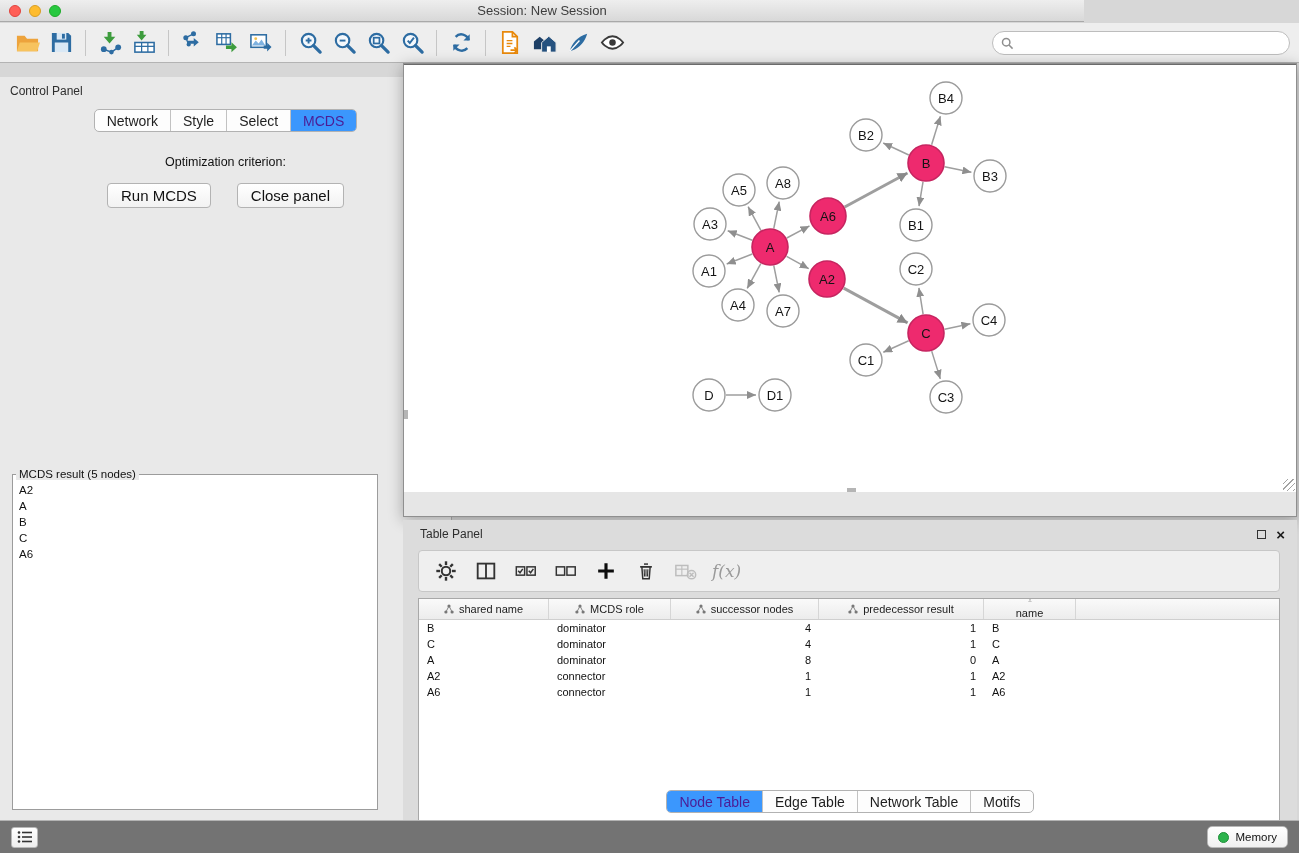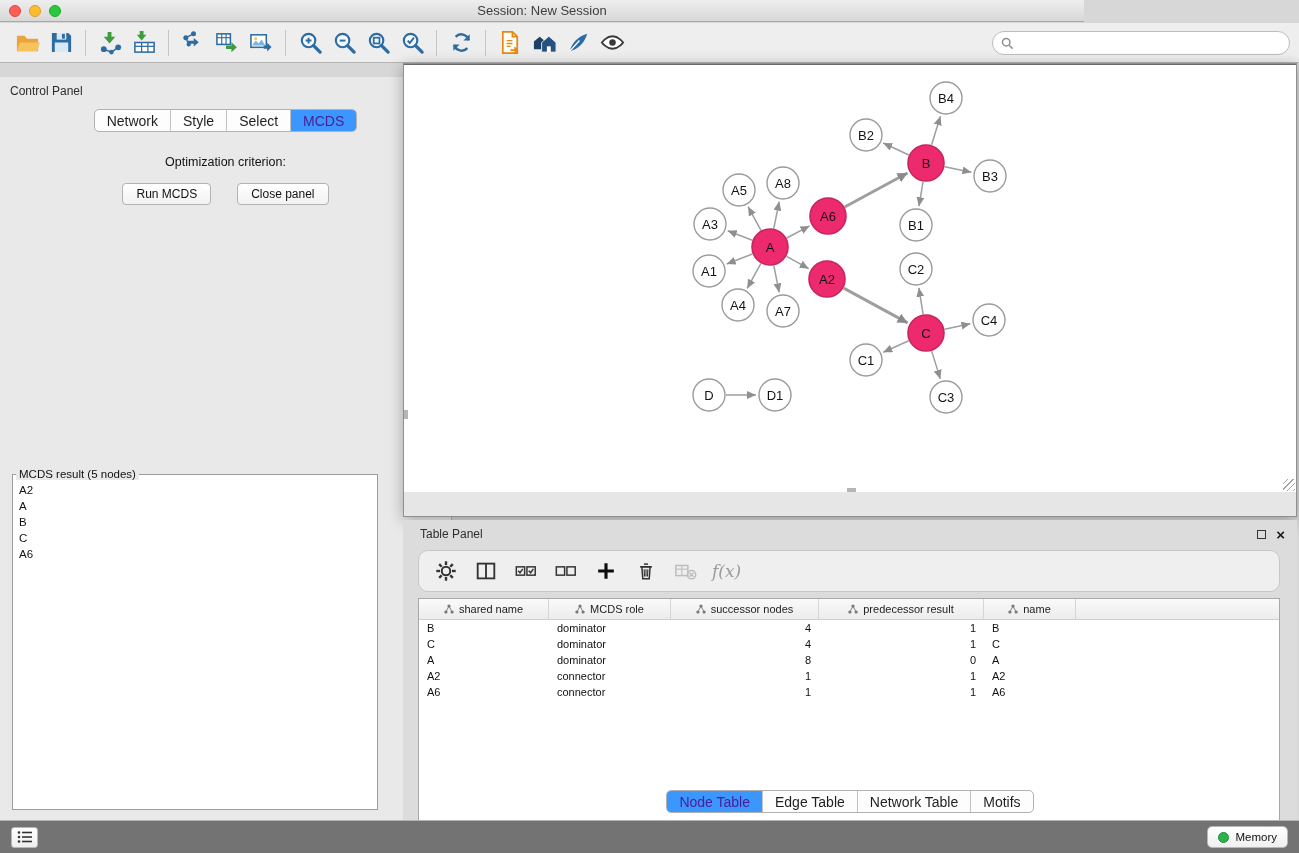--- a/index.html
+++ b/index.html
@@ -43,21 +43,21 @@
   .opt-label { text-align:center; margin-top:23px; font-size:12.5px; color:#111; }
   .dropdown { position:relative; width:307px; height:23px; margin:9px auto 0;
     background:#fff; border:1px solid #b3b3b3; border-radius:4px; display:flex; align-items:center;
     font-size:12px; color:#111; padding:0 24px 0 8px; }
   .stepper { position:absolute; right:1px; top:1px; width:18px; height:19px; border-radius:3px;
     background:linear-gradient(#70b4fb,#2f7df6); display:flex; flex-direction:column; align-items:center; justify-content:center; gap:1px; }
   .stepper i { width:0; height:0; border-left:3.5px solid transparent; border-right:3.5px solid transparent; display:block; }
   .stepper i.up { border-bottom:4.5px solid #fff; }
   .stepper i.down { border-top:4.5px solid #fff; }
   .btn-row { display:flex; justify-content:center; gap:26px; margin-top:14px; }
-  .btn-row button { font-family:inherit; font-size:12px; color:#111; background:linear-gradient(#ffffff,#f2f2f2);
+  .btn-row button { font-family:inherit; font-size:15px; color:#111; background:linear-gradient(#ffffff,#f2f2f2);
     border:1px solid #b3b3b3; border-radius:4px; padding:3px 13px; }
   .result-box { position:absolute; left:12px; top:391px; width:366px; height:342px;
     background:#fff; border:1px solid #9c9c9c; }
   .result-box legend { font-size:11.5px; color:#111; background:#e9e9e9; padding:0 3px; margin-left:3px; }
   #result-list { padding:2px 6px; }
   #result-list .res-item { font-size:11.5px; color:#111; line-height:16px; }
 
   
   .network-window { position:absolute; left:403px; top:63px; width:894px; height:454px;
     background:#e6e6e6; border:1px solid #8f8f8f; box-shadow:0 3px 14px rgba(0,0,0,.3); }
@@ -66,21 +66,21 @@
   .net-titlebar .title { font-size:12px; color:#3d3d3d; }
   .net-titlebar .lights { position:absolute; left:9px; top:5px; display:flex; gap:8px; }
   .net-canvas { position:relative; width:892px; height:428px; background:#fff; border-top:1px solid #6b6b6b; }
   .grip-tick { position:absolute; background:#b5b5b5; }
   .corner-grip { position:absolute; right:1px; bottom:1px; width:12px; height:12px;
     background:repeating-linear-gradient(135deg,transparent 0 3px,#a3a3a3 3px 4px); }
 
   
   .table-panel { position:absolute; left:403px; top:520px; width:894px; height:300px; background:#dcdcdc; }
   .table-toolbar { position:absolute; left:15px; top:30px; width:862px; height:42px;
-    background:#efefef; border:1px solid #c7c7c7; border-radius:10px; display:flex; align-items:center; padding-left:13px; gap:12px; }
+    background:#efefef; border:1px solid #c7c7c7; border-radius:4px; display:flex; align-items:center; padding-left:13px; gap:12px; }
   .ttbtn { width:28px; height:28px; display:flex; align-items:center; justify-content:center; }
   .ttbtn svg { width:24px; height:24px; }
   .fx { font-family:"DejaVu Serif","Liberation Serif",serif; font-style:italic; font-size:17px; color:#9a9a9a; }
   .data-table { position:absolute; left:15px; top:78px; width:862px; height:228px; background:#fff; border:1px solid #a8a8a8; overflow:hidden; }
   .thead { display:flex; height:21px; background:linear-gradient(#fafafa,#ececec); border-bottom:1px solid #cfcfcf; }
   .th { display:flex; align-items:center; justify-content:center; gap:5px; font-size:11px; color:#1c1c1c;
     border-right:1px solid #d6d6d6; height:100%; }
   .th.fill { flex:1; border-right:none; }
   .tr { display:flex; height:16px; align-items:center; }
   .td { font-size:11px; color:#111; padding:0 8px; overflow:hidden; white-space:nowrap; }
@@ -499,21 +499,21 @@
           </div>
           <div class="th" style="width: 165px;">
             <svg width="10" height="10" viewBox="0 0 10 10">
               <path d="M5 2L1.9 8M5 2l3.1 6" stroke="#777" stroke-width=".9" fill="none"></path>
               <circle cx="5" cy="2" r="1.6" fill="#777"></circle>
               <circle cx="1.9" cy="8" r="1.6" fill="#777"></circle>
               <circle cx="8.1" cy="8" r="1.6" fill="#777"></circle>
             </svg>
             <span>predecessor result</span>
           </div>
-          <div class="th" style="width: 92px;">
+          <div class="th" style="width: 92px; flex-direction: column;">
             <svg width="10" height="10" viewBox="0 0 10 10">
               <path d="M5 2L1.9 8M5 2l3.1 6" stroke="#777" stroke-width=".9" fill="none"></path>
               <circle cx="5" cy="2" r="1.6" fill="#777"></circle>
               <circle cx="1.9" cy="8" r="1.6" fill="#777"></circle>
               <circle cx="8.1" cy="8" r="1.6" fill="#777"></circle>
             </svg>
             <span>name</span>
           </div>
           <div class="th fill"></div>
         </div>

